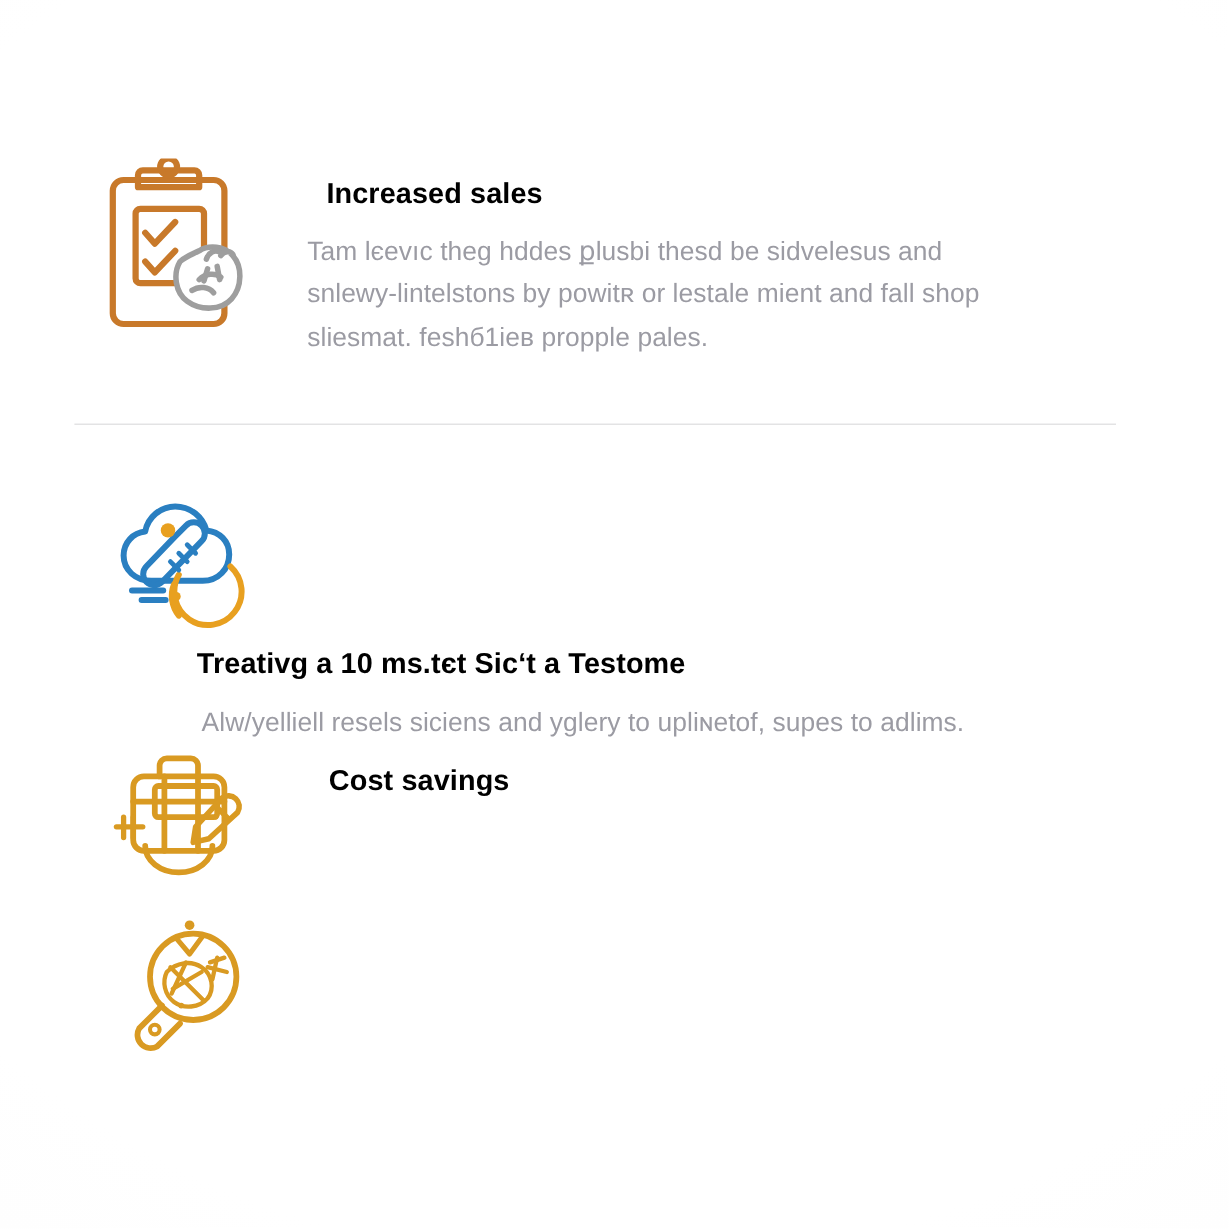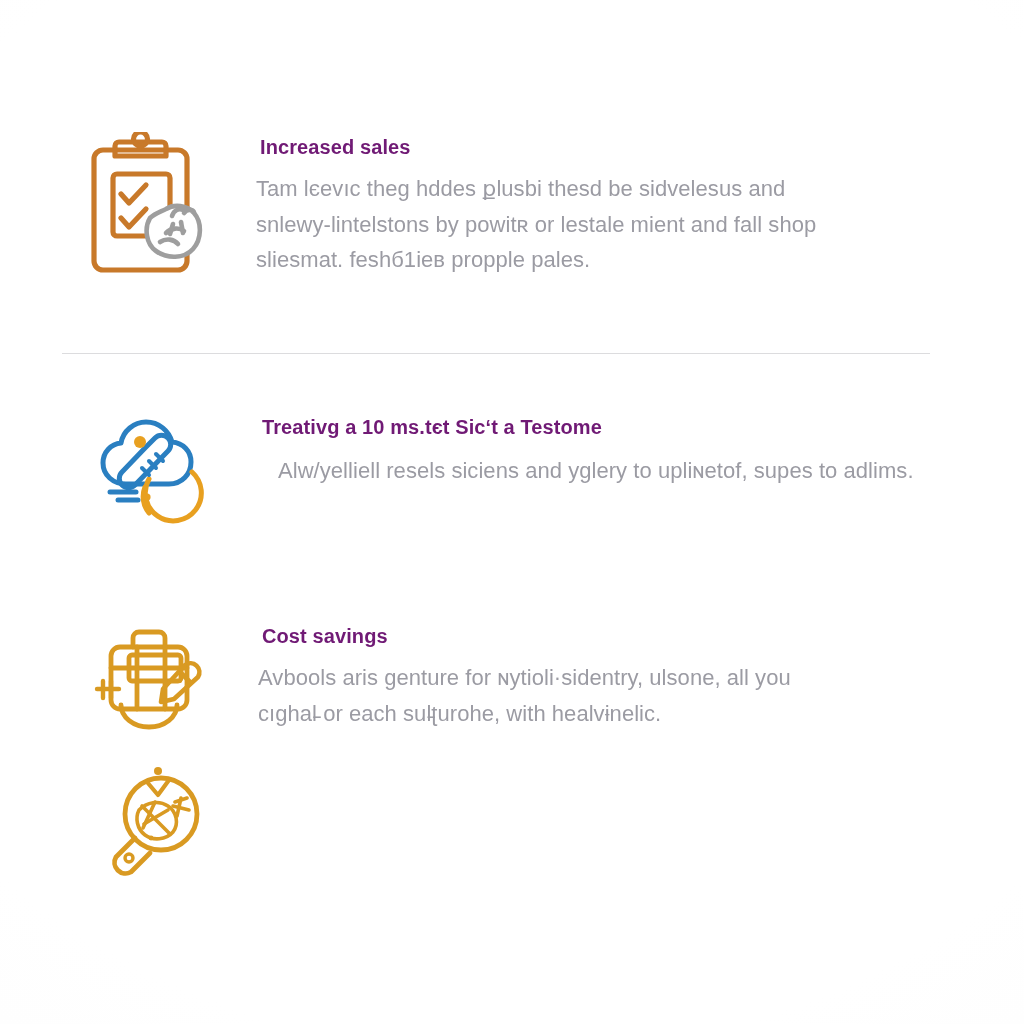--- a/index.html
+++ b/index.html
@@ -44,44 +44,44 @@
     display: flex;
     align-items: flex-start;
     justify-content: center;
   }
 
   .text-cell {
     flex: 1 1 auto;
   }
 
   .feature-title {
-    margin: 4px;
-    color: #701a75;
-    font-size: 20px;
+    margin: 16px;
+    color: #000000;
+    font-size: 24px;
     font-weight: 600;
     letter-spacing: 0.1px;
     line-height: 1.15;
     white-space: nowrap;
   }
 
   .feature-desc {
     margin: 13px 0 0 0;
     color: #9b9ba3;
     font-size: 22px;
     font-weight: 400;
     line-height: 1.62;
     letter-spacing: 0.05px;
   }
 
   
   #row-1 { left: 88px;  top: 132px; width: 760px; }
   #row-1 .icon-cell { width: 118px; }
   #row-1 .text-cell { padding-left: 50px; width: 578px; }
 
-  #row-2 { left: 96px;  top: 412px; width: 850px; }
+  #row-2 { left: 96px;  top: 412px; width: 850px; flex-direction: column; }
   #row-2 .icon-cell { width: 110px; }
   #row-2 .text-cell { padding-left: 52px; width: 690px; }
 
   #row-3 { left: 93px;  top: 621px; width: 760px; }
   #row-3 .icon-cell { width: 113px; }
   #row-3 .text-cell { padding-left: 52px; width: 560px; }
 
   #row-4 { left: 103px; top: 766px; width: 790px; }
   #row-4 .icon-cell { width: 103px; }
   #row-4 .text-cell { padding-left: 53px; width: 600px; }
@@ -192,21 +192,20 @@
             <path d="M4 68 h22"></path>
             <path d="M10 60 v17"></path>
             <path d="M18 60 v17"></path>
           </g>
           <circle cx="93" cy="54" r="2" fill="#d99a22"></circle>
           <circle cx="87" cy="60" r="2" fill="#d99a22"></circle>
         </svg>
       </div>
       <div class="text-cell">
         <h3 class="feature-title">Cost savings</h3>
-        <p class="feature-desc">Avbools aris ɡenture for ɴytioli·sidentry, ulsone, all you cıɡhal̵ or each sul̵ʈurohe, with healvɨnelic.</p>
       </div>
     </div>
 
     <div class="feature-row" id="row-4">
       <div class="icon-cell">
         <svg class="icon-svg" width="103" height="115" viewBox="0 0 103 115" aria-hidden="true">
           <g fill="none" stroke="#d99a22" stroke-width="4.8" stroke-linecap="round" stroke-linejoin="round">
             <circle cx="58" cy="48" r="36"></circle>
             <path d="M34 76 l-19 19 a11 11 0 0 0 15 15 l19 -19" transform="translate(-2,-4)"></path>
           </g>

